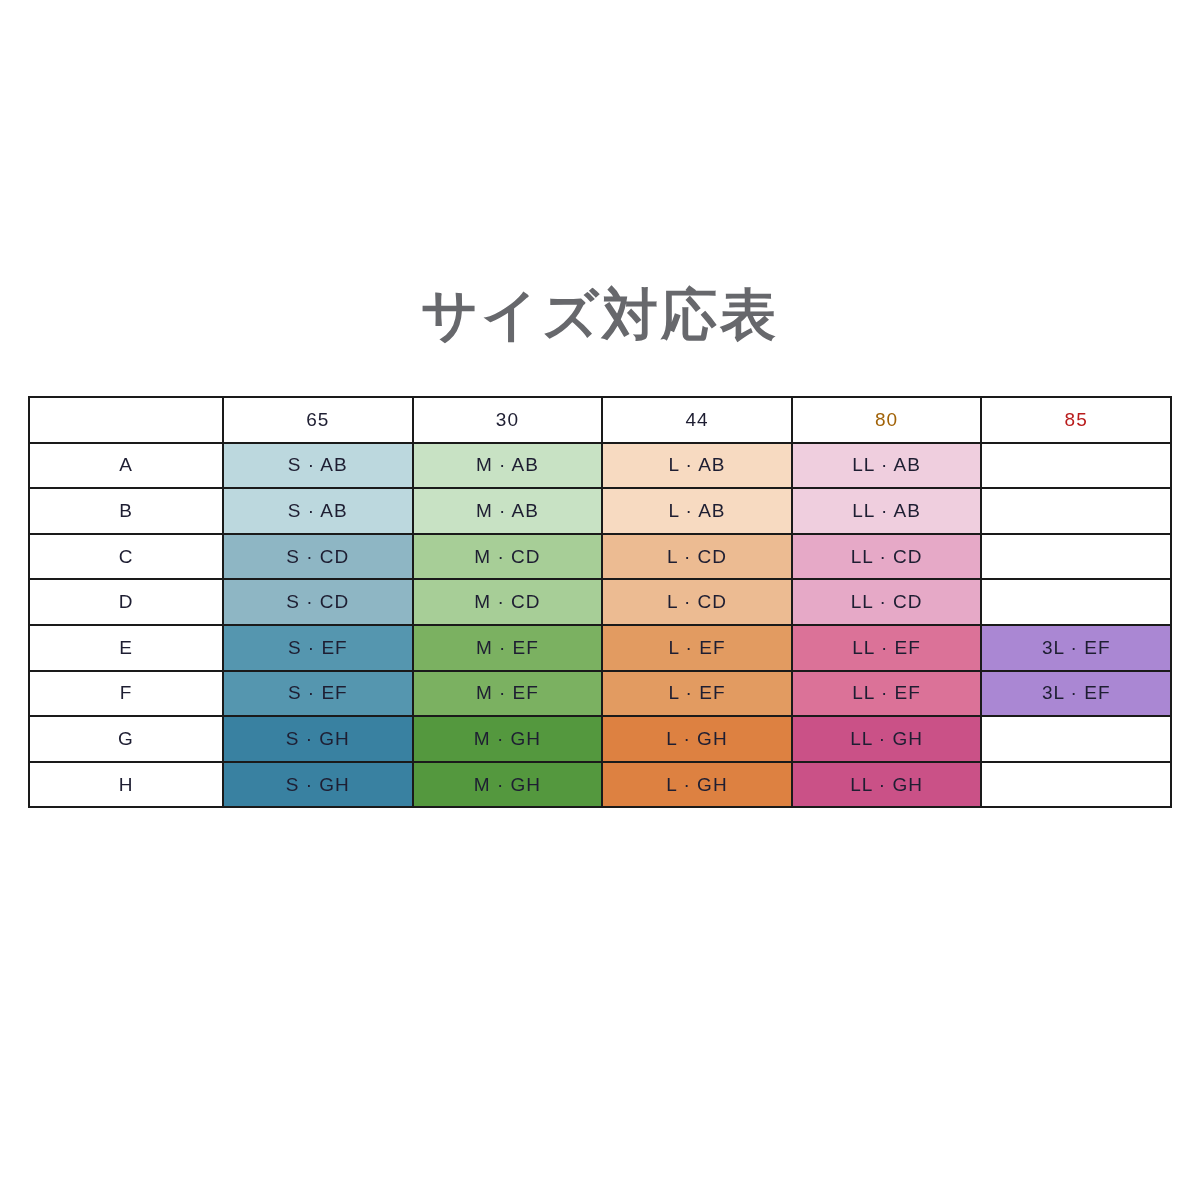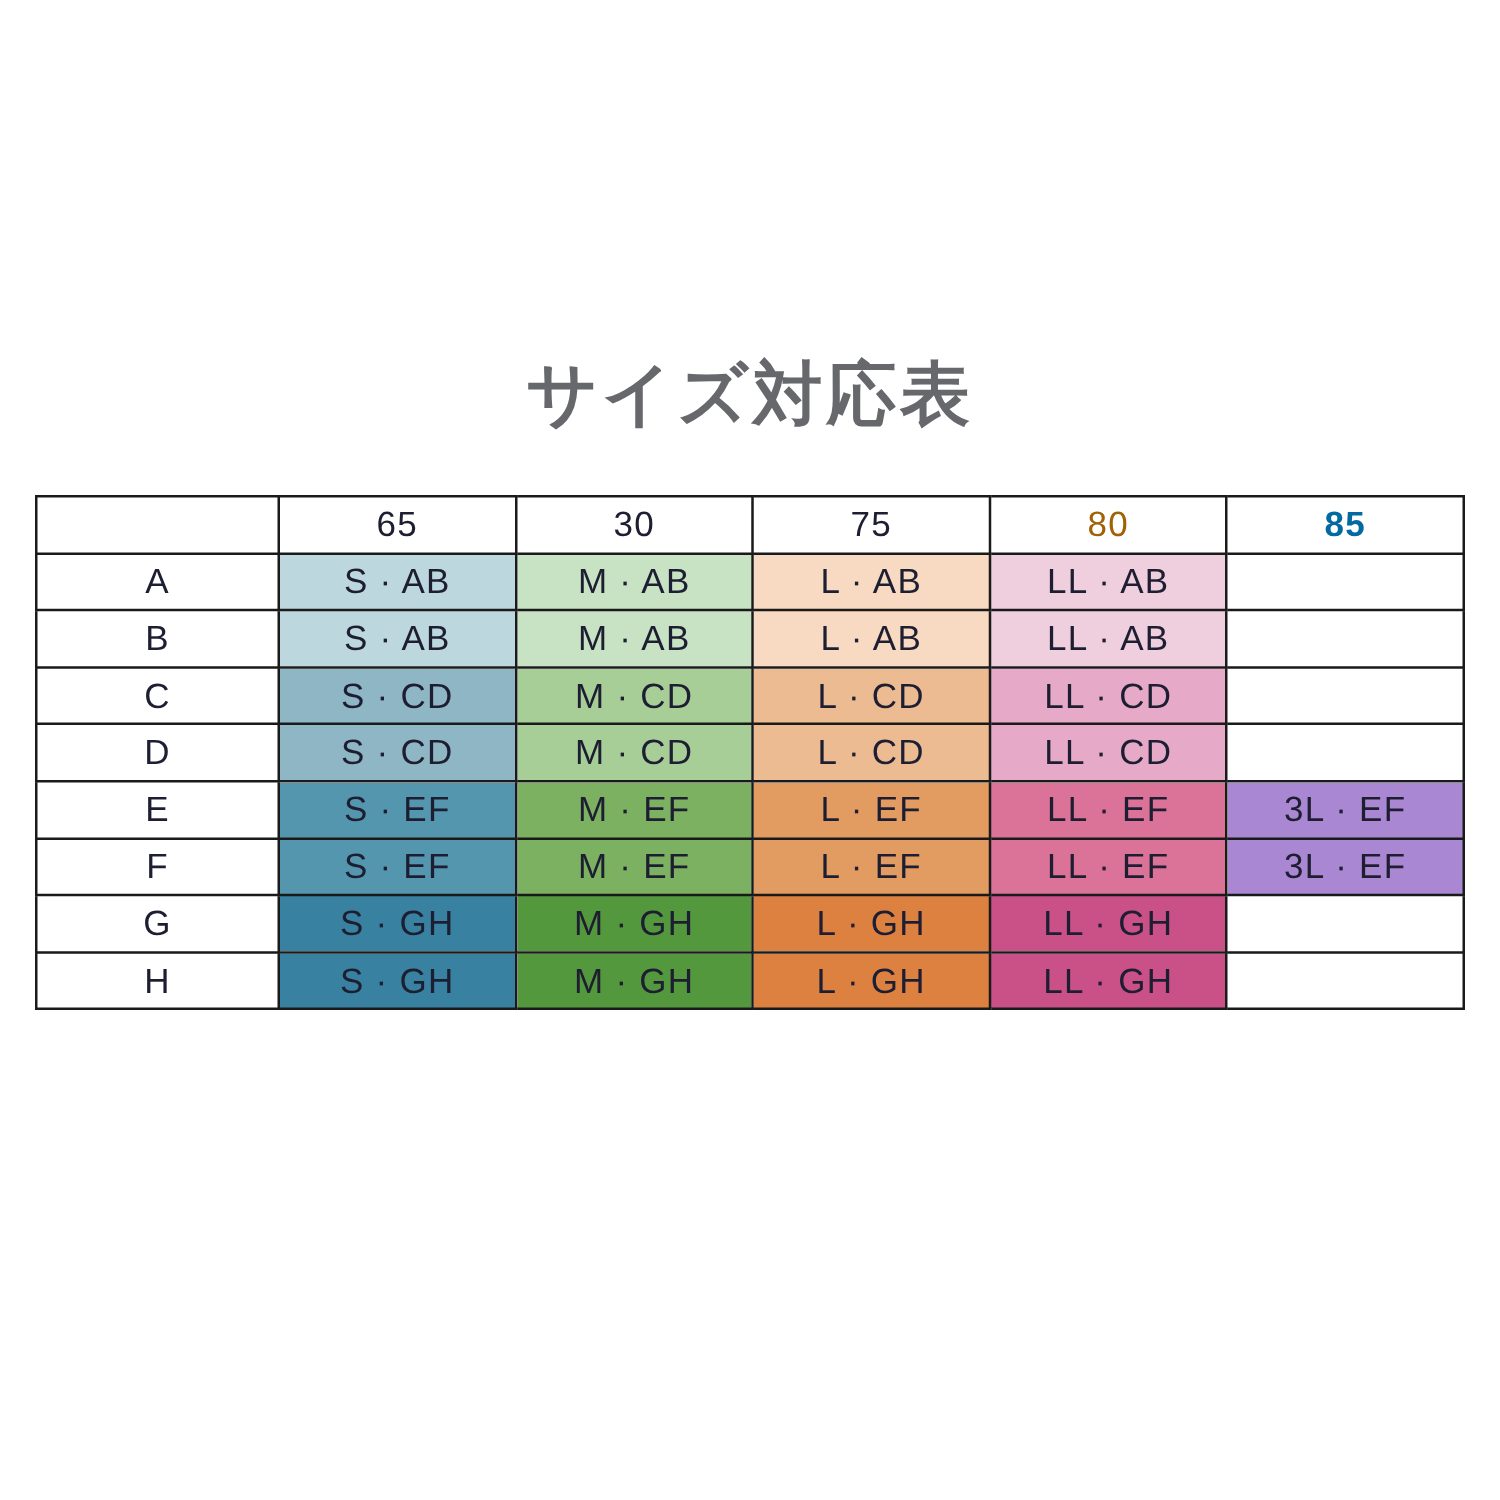--- a/index.html
+++ b/index.html
@@ -14,40 +14,40 @@
   }
 
   table.size-table {
     position:absolute; left:28px; top:396px;
     width:1144px; border-collapse:collapse; table-layout:fixed;
   }
   table.size-table tr { height:45.6px; }
   table.size-table th, table.size-table td {
     border:2px solid #1a1a1a;
     text-align:center; vertical-align:middle;
-    font-size:28px; font-weight:400; letter-spacing:1px;
+    font-size:19px; font-weight:400; letter-spacing:1px;
     background:#ffffff; overflow:hidden; white-space:nowrap;
   }
   table.size-table th.corner, table.size-table td.rowlabel { width:194px; }
 </style>
 </head>
 <body>
 
 <div class="page">
   <h1 class="title" style="color: rgb(103, 104, 108);">サイズ対応表</h1>
 
   <table class="size-table">
     <thead>
       <tr>
           <th class="corner" style="color: rgb(30, 30, 50); border-color: rgb(26, 26, 26);"></th>
           <th style="color: rgb(30, 30, 50); border-color: rgb(26, 26, 26);">65</th>
           <th style="color: rgb(30, 30, 50); border-color: rgb(26, 26, 26);">30</th>
-          <th style="color: rgb(30, 30, 50); border-color: rgb(26, 26, 26);">75</th>
+          <th style="color: rgb(30, 30, 50); border-color: rgb(26, 26, 26);">44</th>
           <th style="color: #a16207; border-color: rgb(26, 26, 26);">80</th>
-          <th style="color: #0369a1; border-color: rgb(26, 26, 26); font-weight: bold;">85</th>
+          <th style="color: #b91c1c; border-color: rgb(26, 26, 26);">85</th>
         </tr>
     </thead>
     <tbody>
         <tr>
           <td class="rowlabel" style="color: rgb(30, 30, 50); border-color: rgb(26, 26, 26);">A</td>
           <td style="background: rgb(188, 216, 222); color: rgb(30, 30, 50); border-color: rgb(26, 26, 26);">S · AB</td>
           <td style="background: rgb(200, 226, 196); color: rgb(30, 30, 50); border-color: rgb(26, 26, 26);">M · AB</td>
           <td style="background: rgb(247, 218, 193); color: rgb(30, 30, 50); border-color: rgb(26, 26, 26);">L · AB</td>
           <td style="background: rgb(239, 206, 222); color: rgb(30, 30, 50); border-color: rgb(26, 26, 26);">LL · AB</td>
           <td style="background: rgb(255, 255, 255); color: rgb(30, 30, 50); border-color: rgb(26, 26, 26);"></td>

